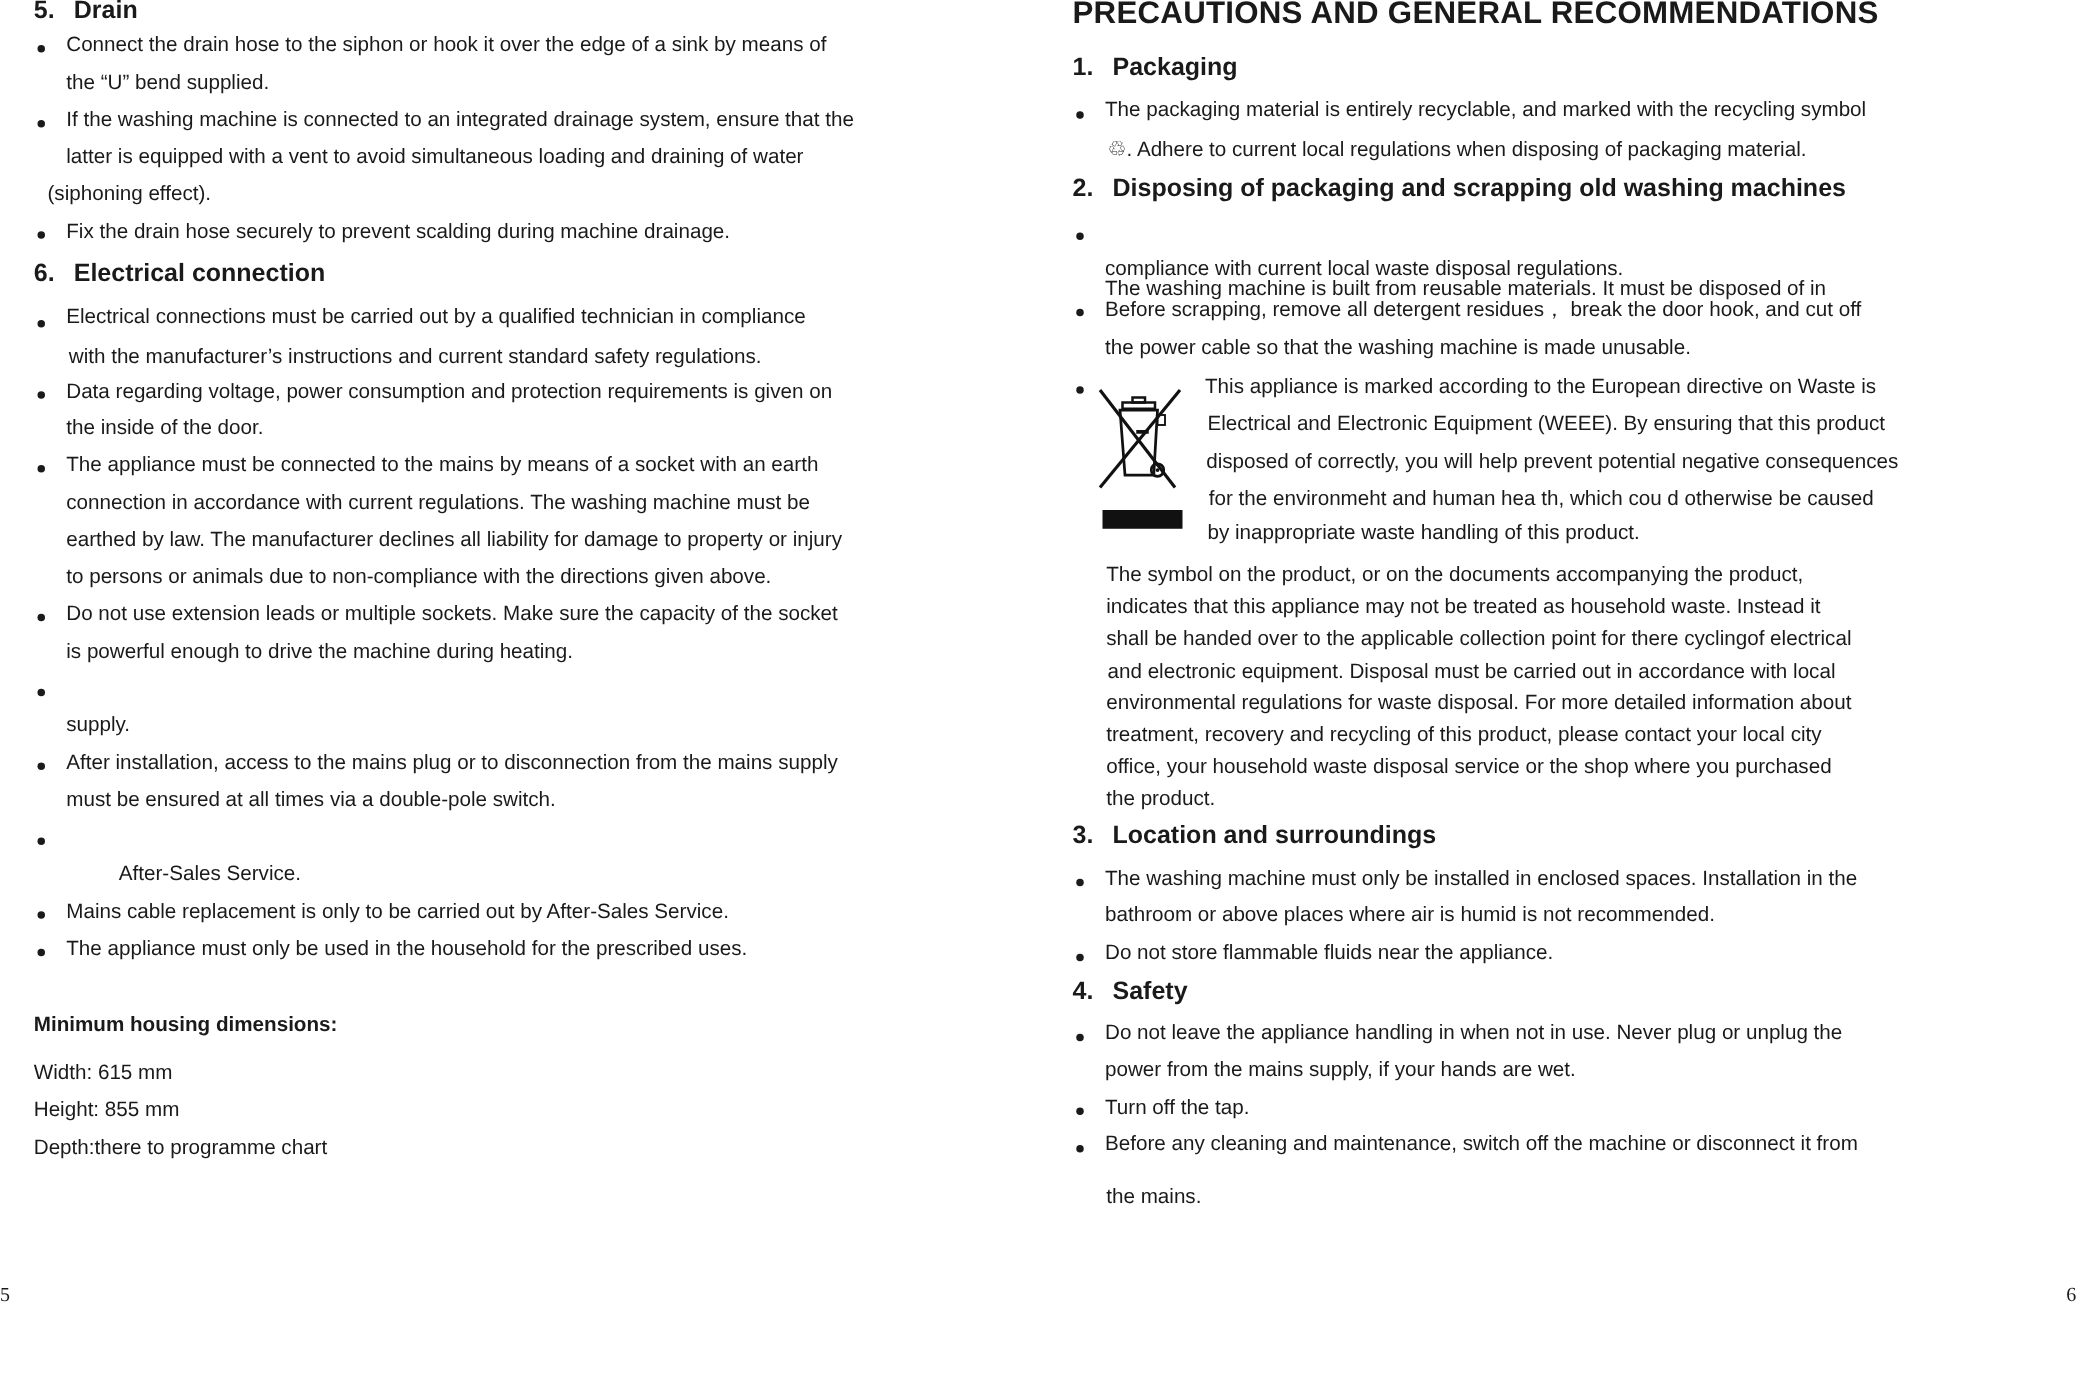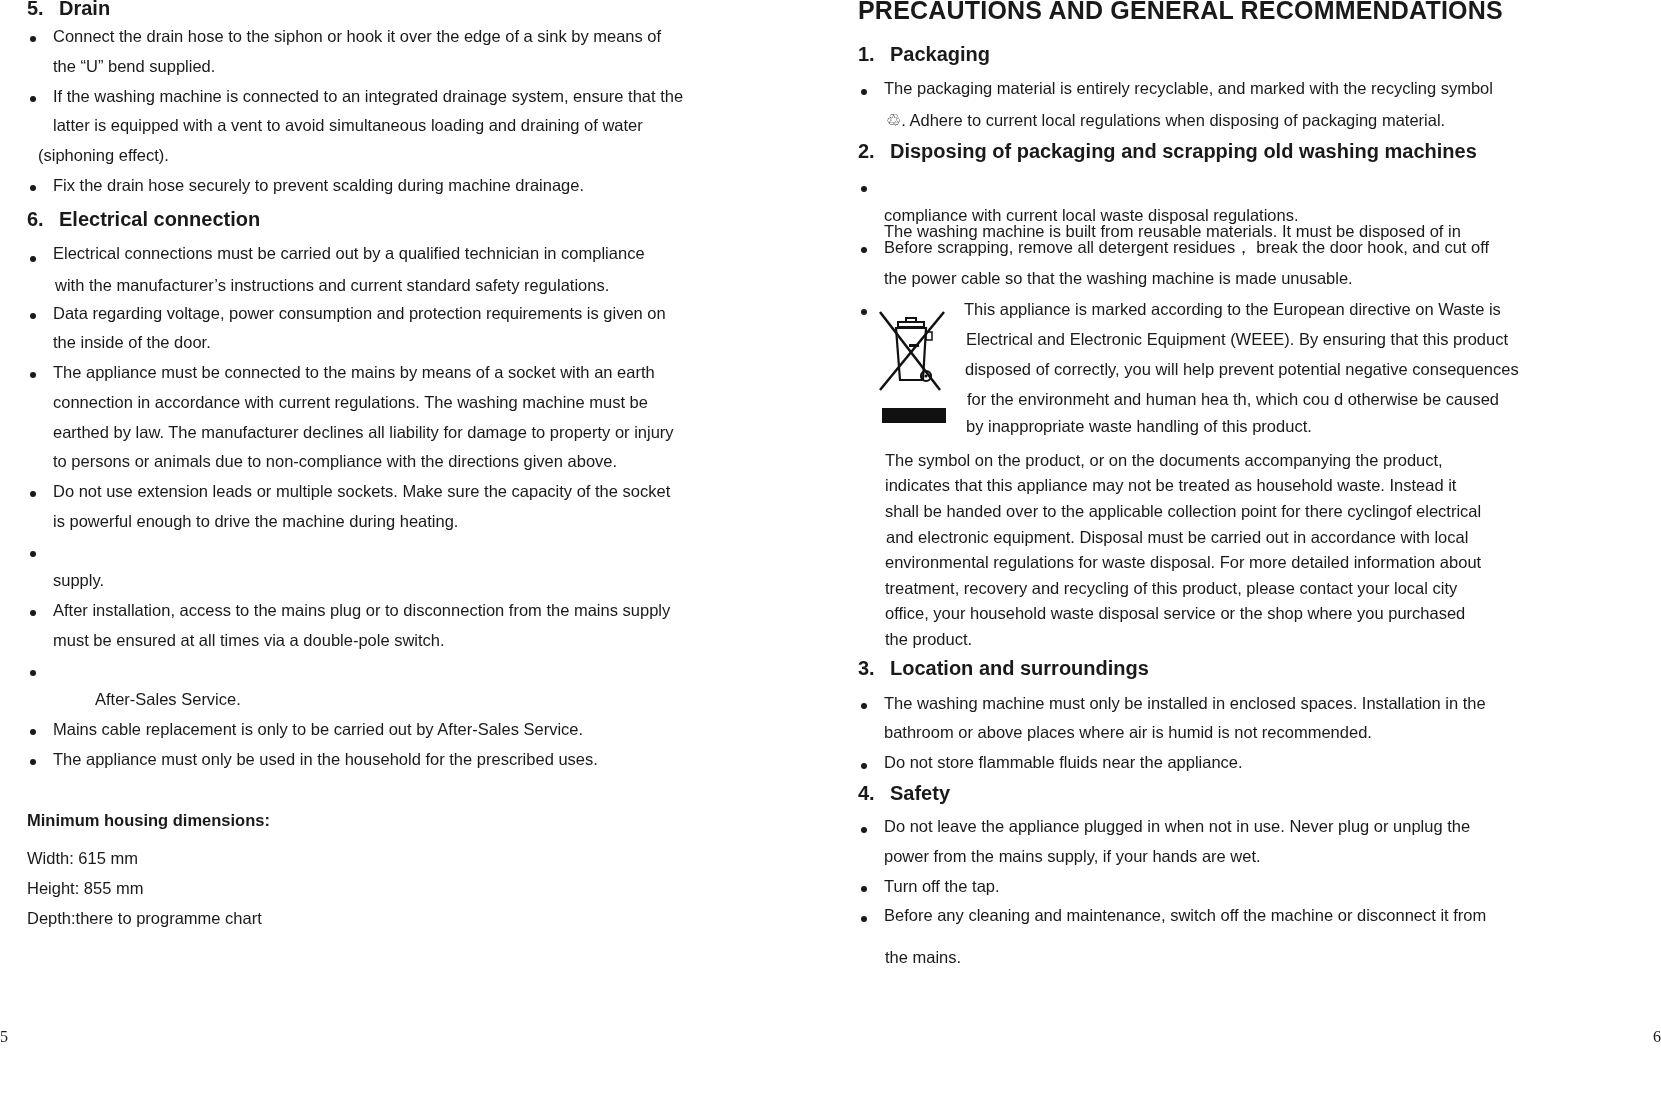--- a/index.html
+++ b/index.html
@@ -131,21 +131,21 @@
   <div class="bullet" style="left:-29px;top:703px;"></div>
   <div class="line" style="left:-6px;top:694px;">The washing machine must only be installed in enclosed spaces. Installation in the</div>
   <div class="line" style="left:-6px;top:723px;">bathroom or above places where air is humid is not recommended.</div>
   <div class="bullet" style="left:-29px;top:763px;"></div>
   <div class="line" style="left:-6px;top:753px;">Do not store flammable fluids near the appliance.</div>
 
   <div class="h2" style="left:-32px;top:782px;">
     <span class="num">4.</span><span>Safety</span>
   </div>
   <div class="bullet" style="left:-29px;top:827px;"></div>
-  <div class="line" style="left:-6px;top:817px;">Do not leave the appliance plugged in when not in use. Never plug or unplug the</div>
+  <div class="line" style="left:-6px;top:817px;">Do not leave the appliance handling in when not in use. Never plug or unplug the</div>
   <div class="line" style="left:-6px;top:847px;">power from the mains supply, if your hands are wet.</div>
   <div class="bullet" style="left:-29px;top:886px;"></div>
   <div class="line" style="left:-6px;top:877px;">Turn off the tap.</div>
   <div class="bullet" style="left:-29px;top:916px;"></div>
   <div class="line" style="left:-6px;top:906px;">Before any cleaning and maintenance, switch off the machine or disconnect it from</div>
   <div class="line" style="left:-5px;top:936px;margin-top:12px;">the mains.</div>
 
   <div class="pagenum" style="left:763px;top:1028px;">6</div>
 </div>
 

